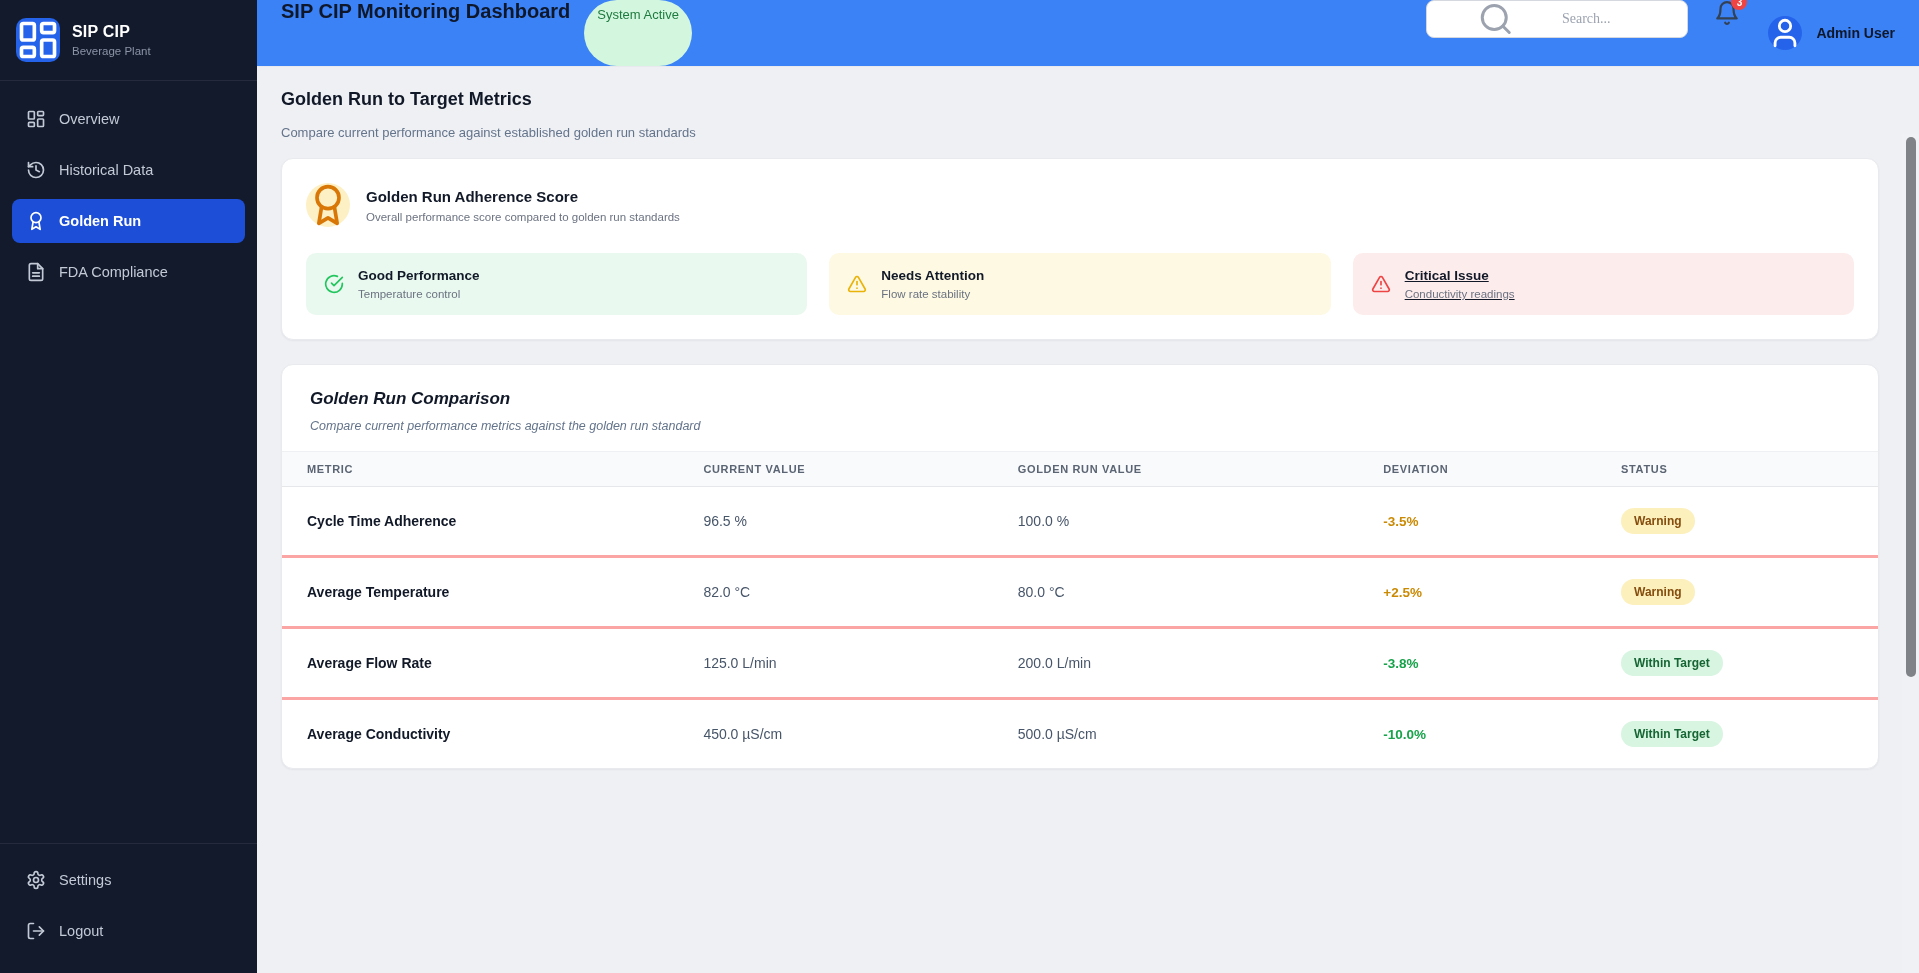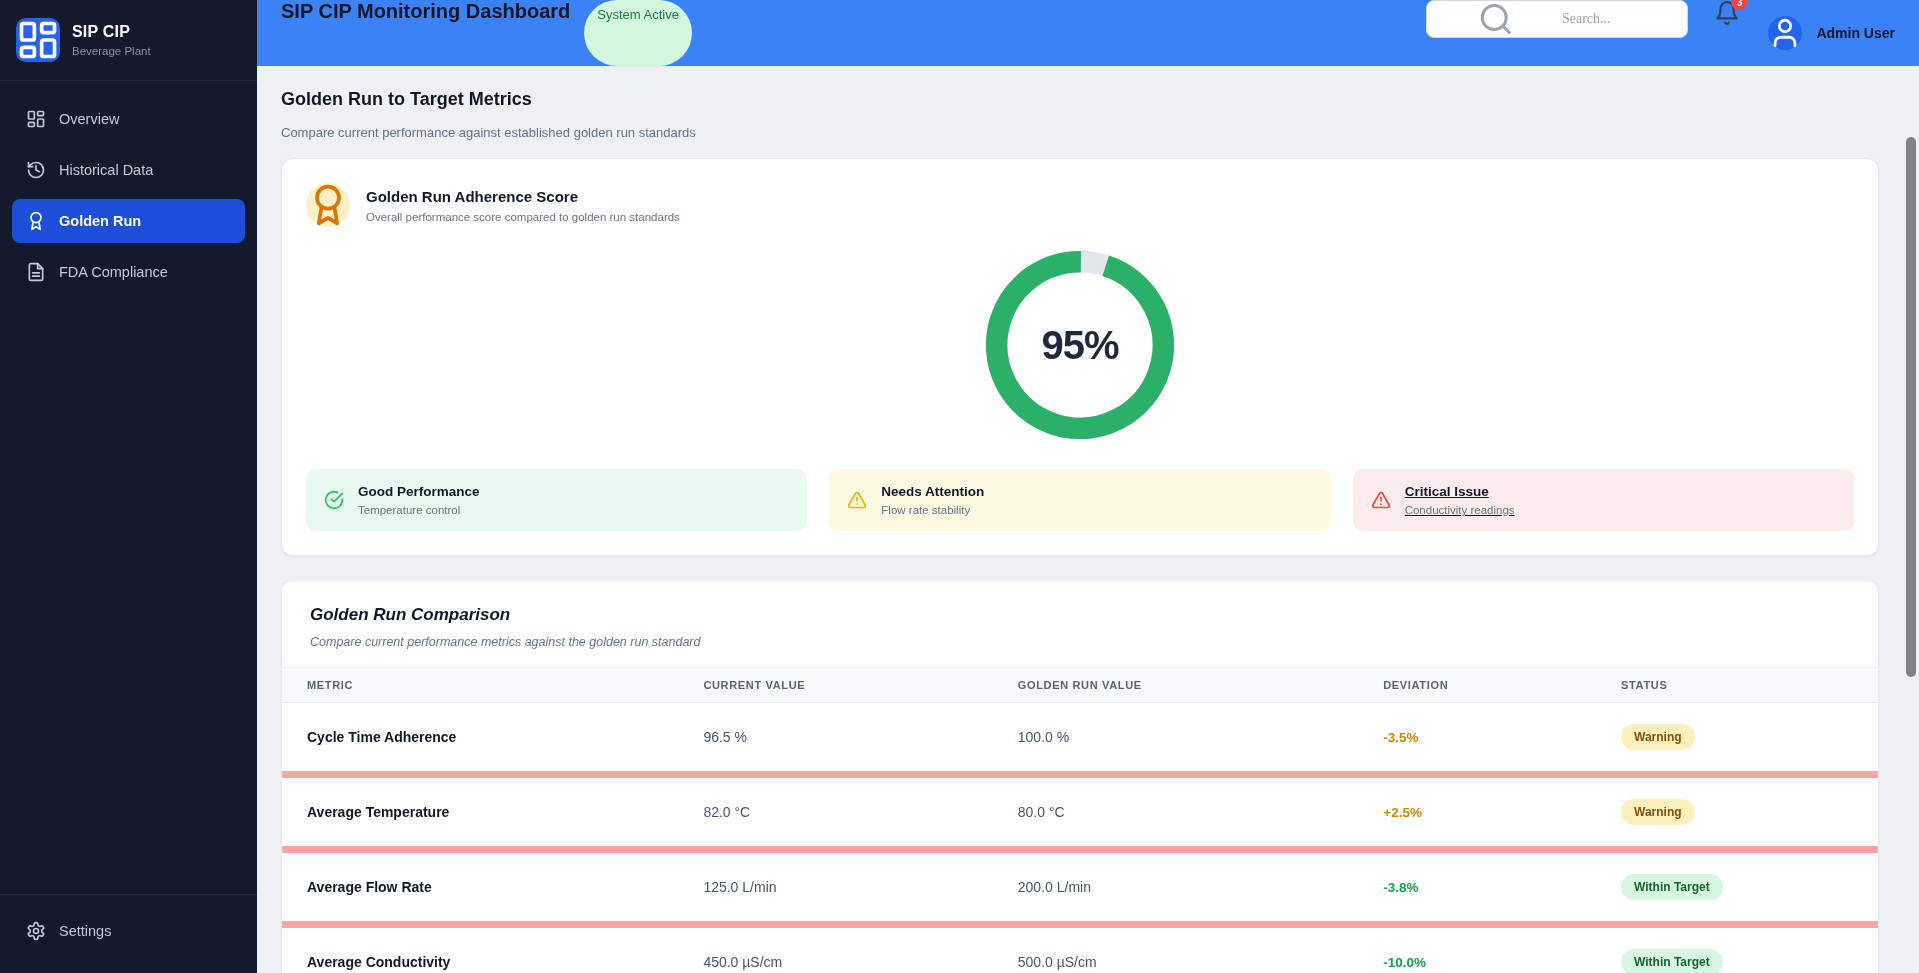--- a/index.html
+++ b/index.html
@@ -69,21 +69,21 @@
   .status-sub { font-size:11.5px; color:#6b7280; margin-top:5px; }
 
   .comparison-card { margin-top:24px; padding:0; overflow:hidden; }
   .comparison-head { padding:24px 28px 18px;font-style:italic; }
   .comparison-title { font-size:17px; font-weight:bold; color:#111827; }
   .comparison-sub { font-size:12.5px; color:#64748b; margin-top:10px; }
 
   table { width:100%; border-collapse:collapse; }
   thead th { background:#f8fafc; border-top:1px solid #eef0f3; border-bottom:1px solid #e5e7eb; font-size:11px; font-weight:600; letter-spacing:.06em; text-transform:uppercase; color:#5b6472; text-align:left; padding:11px 16px; }
   thead th:first-child, tbody td:first-child { padding-left:25px; }
-  tbody td { padding:21px 16px; font-size:14px; color:#475569; border-bottom:7px solid #fca5a5; }
+  tbody td { padding:21px 16px; font-size:14px; color:#475569; border-bottom:3px solid #fca5a5; }
   tbody tr:last-child td { border-bottom:none; }
   td.metric { font-weight:bold; color:#111827; }
   td.deviation { font-weight:bold; font-size:13.5px; }
   .dev-warning { color:#ca8a04; }
   .dev-good { color:#16a34a; }
   .pill { display:inline-block; padding:6px 13px; border-radius:999px; font-size:12px; font-weight:600; }
   .pill-warning { background:#fcf0bd; color:#854d0e; }
   .pill-good { background:#d7f5e0; color:#166534; }
 
   
@@ -155,20 +155,30 @@
     </nav>
   <div class="sidebar-footer" id="nav-footer">
       <div class="nav-item">
     <span class="icon">
           <svg viewBox="0 0 24 24" fill="none" stroke="currentColor" stroke-width="2" stroke-linecap="round" stroke-linejoin="round" style="width:100%;height:100%;display:block">
             <path d="M12.22 2h-.44a2 2 0 0 0-2 2v.18a2 2 0 0 1-1 1.73l-.43.25a2 2 0 0 1-2 0l-.15-.08a2 2 0 0 0-2.73.73l-.22.38a2 2 0 0 0 .73 2.73l.15.1a2 2 0 0 1 1 1.72v.51a2 2 0 0 1-1 1.74l-.15.09a2 2 0 0 0-.73 2.73l.22.38a2 2 0 0 0 2.73.73l.15-.08a2 2 0 0 1 2 0l.43.25a2 2 0 0 1 1 1.73V20a2 2 0 0 0 2 2h.44a2 2 0 0 0 2-2v-.18a2 2 0 0 1 1-1.73l.43-.25a2 2 0 0 1 2 0l.15.08a2 2 0 0 0 2.73-.73l.22-.39a2 2 0 0 0-.73-2.73l-.15-.08a2 2 0 0 1-1-1.74v-.5a2 2 0 0 1 1-1.74l.15-.09a2 2 0 0 0 .73-2.73l-.22-.38a2 2 0 0 0-2.73-.73l-.15.08a2 2 0 0 1-2 0l-.43-.25a2 2 0 0 1-1-1.73V4a2 2 0 0 0-2-2z"></path>
             <circle cx="12" cy="12" r="3"></circle>
           </svg>
         </span>
     <span class="nav-label">Settings</span>
+  </div>
+      <div class="nav-item">
+    <span class="icon">
+          <svg viewBox="0 0 24 24" fill="none" stroke="currentColor" stroke-width="2" stroke-linecap="round" stroke-linejoin="round" style="width:100%;height:100%;display:block">
+            <path d="M9 21H5a2 2 0 0 1-2-2V5a2 2 0 0 1 2-2h4"></path>
+            <polyline points="16 17 21 12 16 7"></polyline>
+            <line x1="21" y1="12" x2="9" y2="12"></line>
+          </svg>
+        </span>
+    <span class="nav-label">Logout</span>
   </div>
     </div>
 </aside>
 
 <div class="main">
 
   <header class="topbar">
     <h1>SIP CIP Monitoring Dashboard</h1>
     <span class="sys-badge">System Active</span>
     <div class="topbar-spacer"></div>
@@ -216,27 +226,20 @@
                 <path d="M15.477 12.89 17 22l-5-3-5 3 1.523-9.11"></path>
               </svg>
             </span>
           </div>
         <div>
           <div class="card-title">Golden Run Adherence Score</div>
           <div class="card-sub">Overall performance score compared to golden run standards</div>
         </div>
       </div>
 
-      <div class="gauge-wrap">
-        <svg viewBox="0 0 200 200">
-          <circle cx="100" cy="100" r="85" fill="none" stroke="#e3e6ea" stroke-width="22"></circle>
-          <circle id="gauge-arc" cx="100" cy="100" r="85" fill="none" stroke="#2bb06a" stroke-width="22" stroke-dasharray="507.3672135547516 534.0707511102648" transform="rotate(-71.99999999999999 100 100)"></circle>
-        </svg>
-        <div class="gauge-label">95%</div>
-      </div>
 
       <div class="status-grid" id="status-grid">
           <div class="status-card good">
     <span class="icon">
               <svg viewBox="0 0 24 24" fill="none" stroke="currentColor" stroke-width="2" stroke-linecap="round" stroke-linejoin="round" style="width:100%;height:100%;display:block">
                 <path d="M22 11.08V12a10 10 0 1 1-5.93-9.14"></path>
                 <polyline points="22 4 12 14.01 9 11.01"></polyline>
               </svg>
             </span>
     <div>

